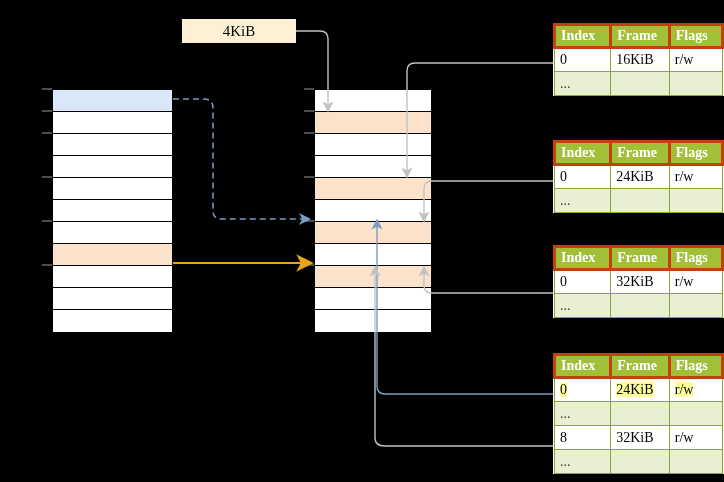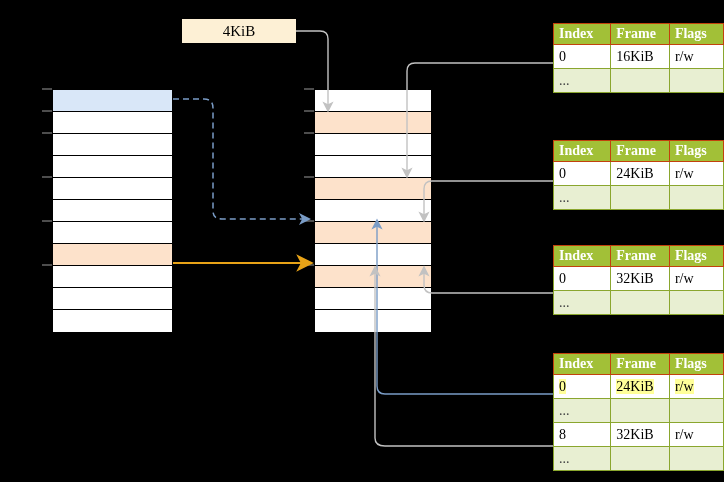--- a/index.html
+++ b/index.html
@@ -28,21 +28,21 @@
     color:#000;font-size:15px;line-height:1;
   }
 
   
   table.ptbl{
     position:absolute;border-collapse:collapse;table-layout:fixed;
     background:#fff;font-size:14px;
   }
   table.ptbl th{
     background:#a2c037;color:#ffffff;font-weight:bold;
-    border:1px solid #c2410c;text-align:left;padding:2px 5px;
+    border:3px solid #c2410c;text-align:left;padding:2px 5px;
     font-size:14px;white-space:nowrap;
   }
   table.ptbl td{
     border:1px solid #8aa62e;padding:2px 5px;color:#000;
     background:#ffffff;height:24px;box-sizing:border-box;white-space:nowrap;
   }
   table.ptbl tr.ellipsis td{background:#e8efd2;color:#444;}
   .hl{background:#ffff99;}
   .col-index{width:56px;}
   .col-frame{width:54px;}

